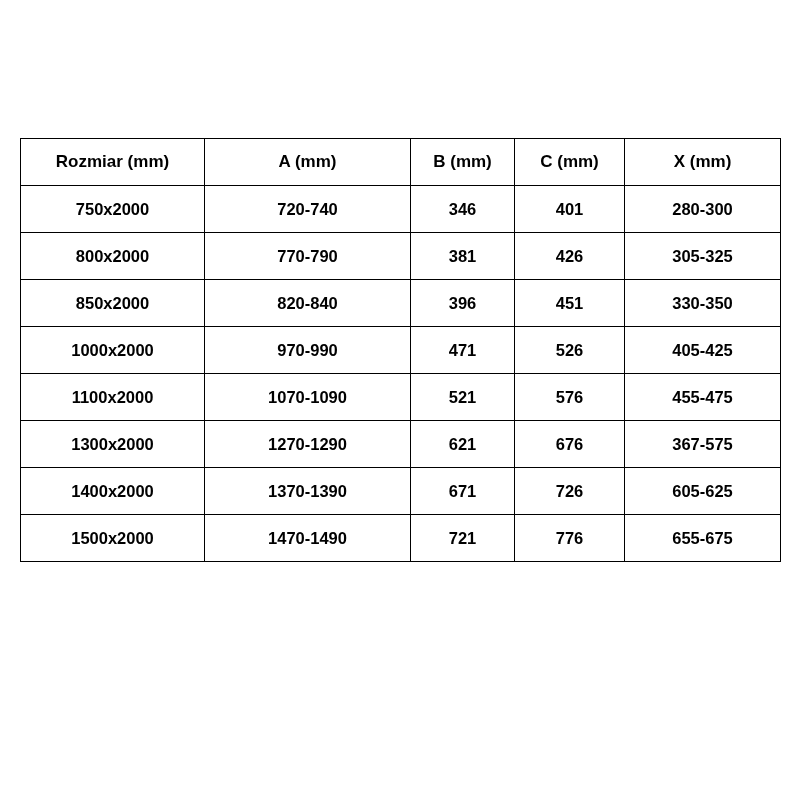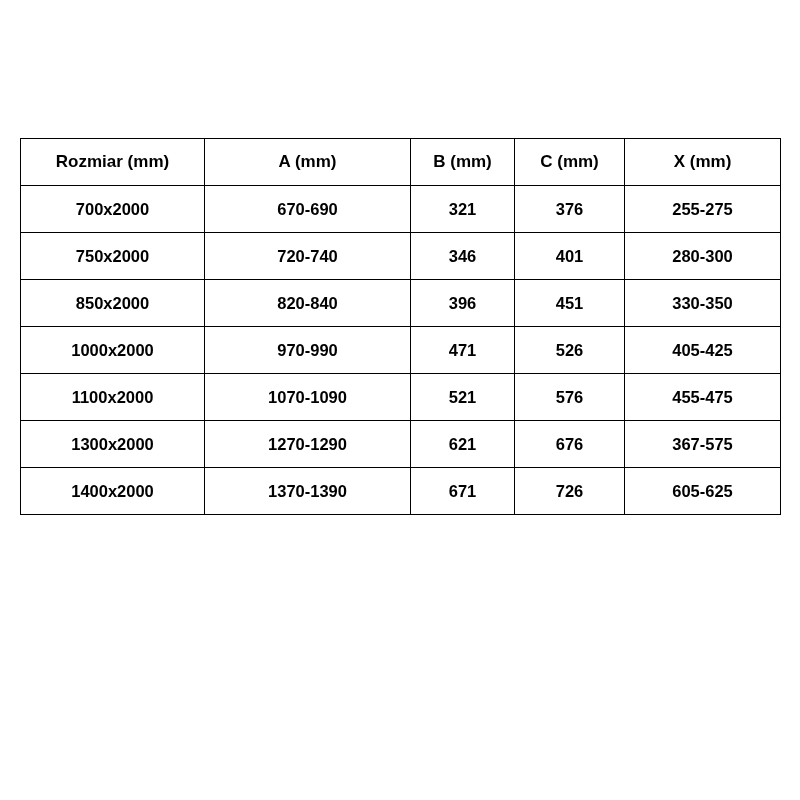--- a/index.html
+++ b/index.html
@@ -76,32 +76,32 @@
         <tr>
           <th>Rozmiar (mm)</th>
           <th>A (mm)</th>
           <th>B (mm)</th>
           <th>C (mm)</th>
           <th>X (mm)</th>
         </tr>
       </thead>
       <tbody>
         <tr>
-          <td>700x2000</td>
-          <td>670-690</td>
-          <td>321</td>
-          <td>376</td>
-          <td>255-275</td>
-        </tr>
-        <tr>
           <td>750x2000</td>
           <td>720-740</td>
           <td>346</td>
           <td>401</td>
           <td>280-300</td>
+        </tr>
+        <tr>
+          <td>800x2000</td>
+          <td>770-790</td>
+          <td>381</td>
+          <td>426</td>
+          <td>305-325</td>
         </tr>
         <tr>
           <td>850x2000</td>
           <td>820-840</td>
           <td>396</td>
           <td>451</td>
           <td>330-350</td>
         </tr>
         <tr>
           <td>1000x2000</td>
@@ -124,16 +124,23 @@
           <td>676</td>
           <td>367-575</td>
         </tr>
         <tr>
           <td>1400x2000</td>
           <td>1370-1390</td>
           <td>671</td>
           <td>726</td>
           <td>605-625</td>
         </tr>
+        <tr>
+          <td>1500x2000</td>
+          <td>1470-1490</td>
+          <td>721</td>
+          <td>776</td>
+          <td>655-675</td>
+        </tr>
       </tbody>
     </table>
   </div>
 </div>
 
 </body></html>

